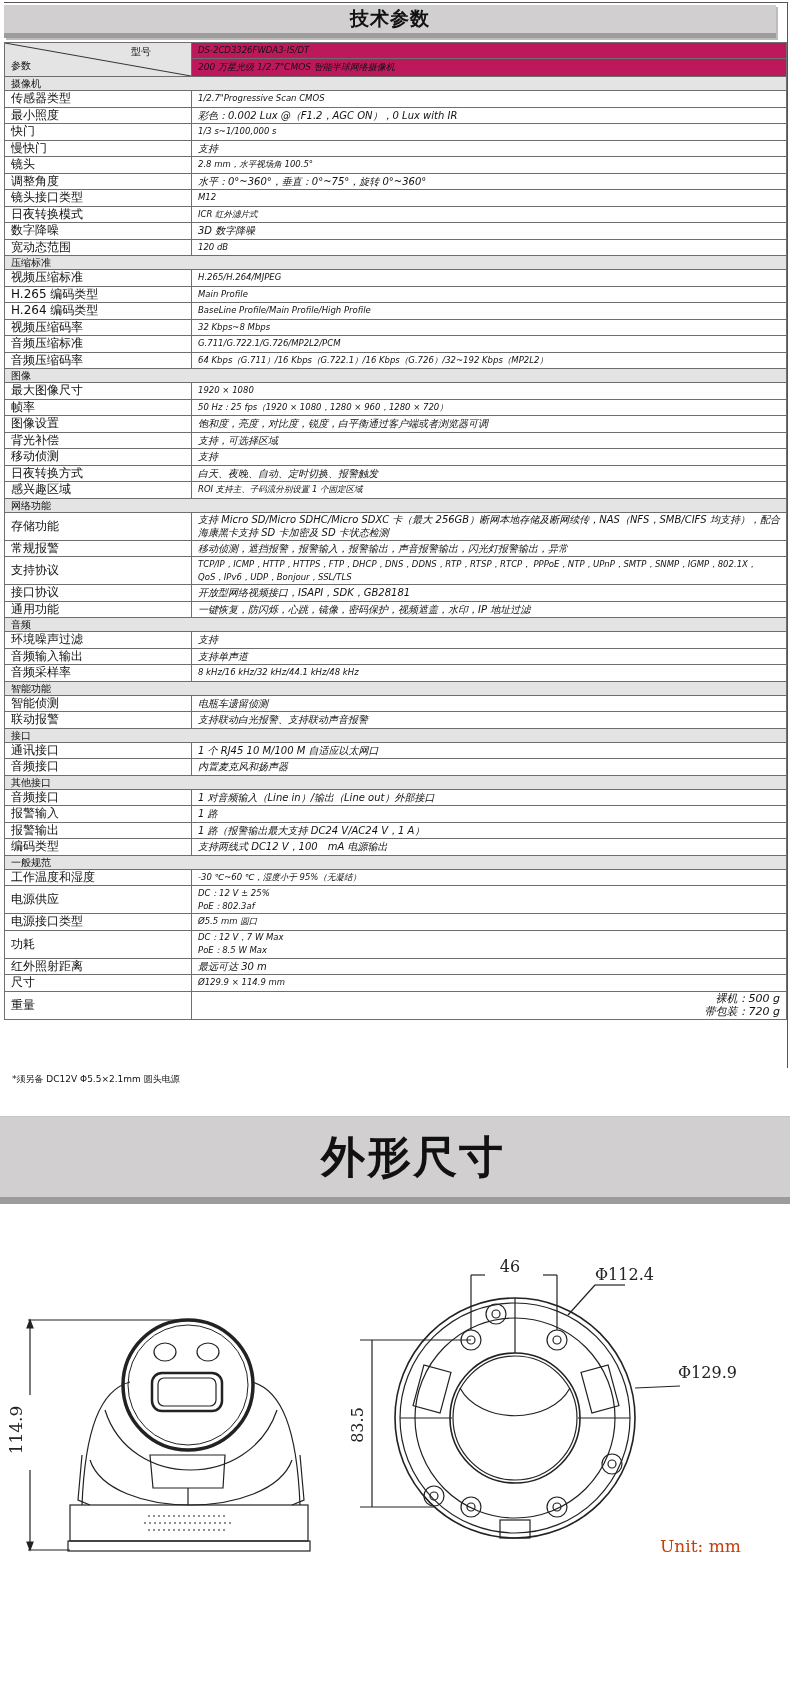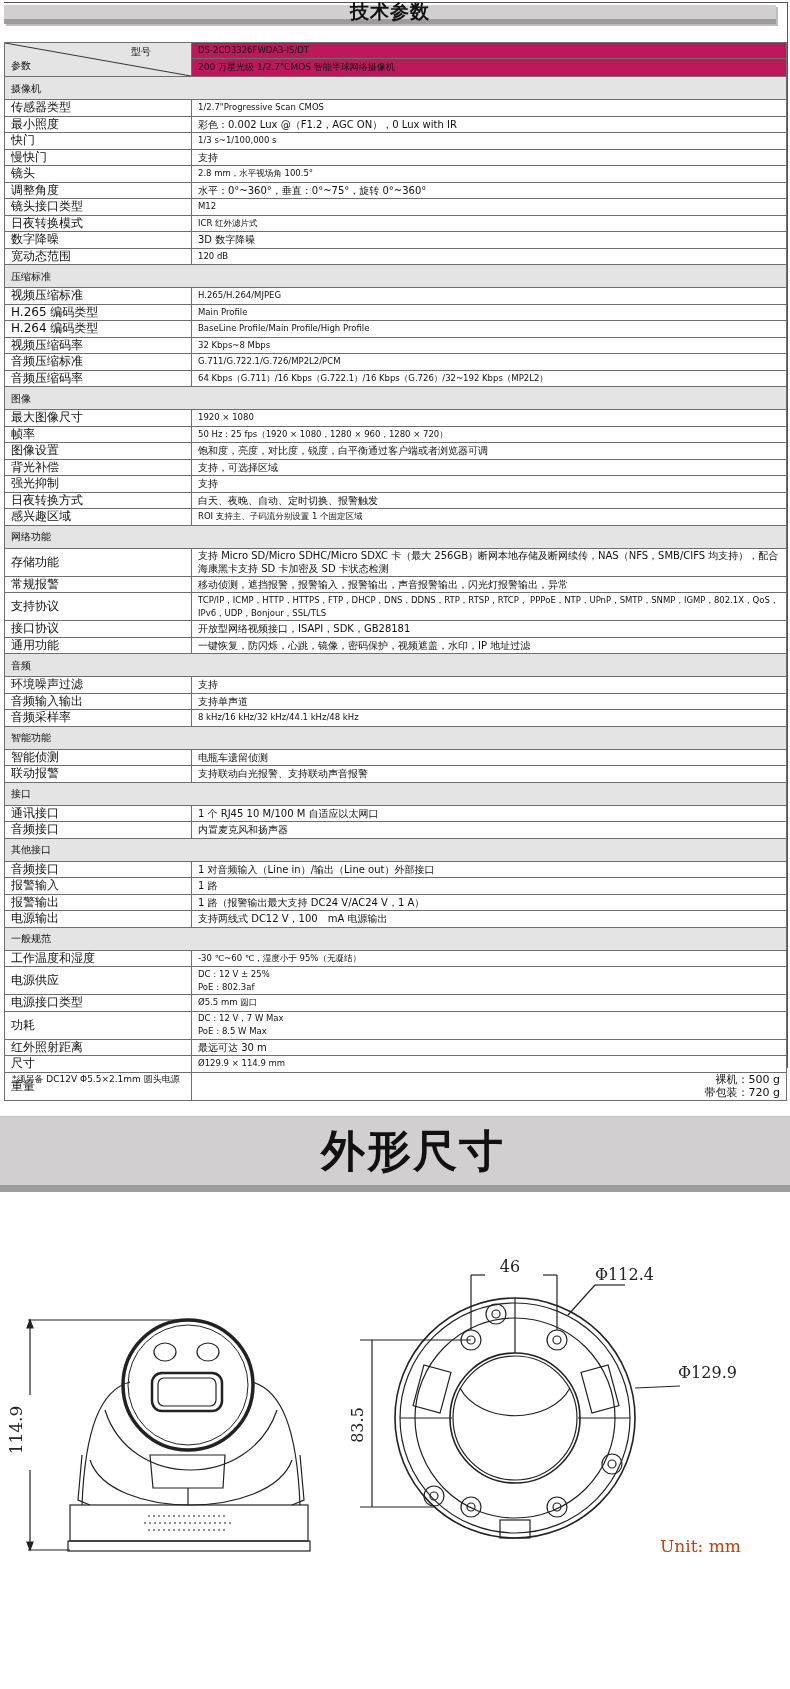--- a/index.html
+++ b/index.html
@@ -1,43 +1,43 @@
 <!DOCTYPE html>
 <html><head>
 <meta charset="utf-8">
 <style>
   * { box-sizing: border-box; margin: 0; padding: 0; }
   html, body { width: 790px; height: 1689px; background: #ffffff; overflow: hidden; }
   body { font-family: "DejaVu Sans", "Liberation Sans", sans-serif; color: #111; position: relative; }
 
   .page-frame { position: absolute; left: 4px; top: 2px; width: 784px; height: 1066px; border-top: 1px solid #555; border-right: 1px solid #555; }
 
-  .title-banner { position: absolute; left: 4px; top: 5px; width: 772px; height: 19px; background: #d1cfd0; border-bottom: 5px solid #9d9b9c; box-shadow: 2px 2px 0 #bdbbbc; display: flex; align-items: center; justify-content: center; }
+  .title-banner { position: absolute; left: 4px; top: 5px; width: 772px; height: 33px; background: #d1cfd0; border-bottom: 5px solid #9d9b9c; box-shadow: 2px 2px 0 #bdbbbc; display: flex; align-items: center; justify-content: center; }
   .title-banner span { font-size: 19px; font-weight: bold; letter-spacing: 1px; color: #111; }
 
   table.spec { position: absolute; left: 4px; top: 42px; width: 782px; border-collapse: collapse; table-layout: fixed; font-size: 9px; }
   table.spec td { border: 1px solid #6e6e6e; padding: 0 6px; vertical-align: middle; line-height: 13px; }
   table.spec col.c1 { width: 187px; }
   table.spec col.c2 { width: 595px; }
-  tr.section td { background: #e4e4e4; height: 23px; font-size: 10px; }
+  tr.section td { background: #e4e4e4; height: 14px; font-size: 10px; }
   tr.hdr td { background: #be185d; }
   tr.row td { height: 16.5px; }
   tr.row td.k { font-size: 12px; }
   tr.tall td { height: 28px; }
-  td.v { font-size: 8.5px; }
+  td.v { font-size: 8.5px; font-style: italic; }
   td.v.cjk { font-size: 10px; }
 
   .diag-cell { position: relative; height: 33px; background: #e4e4e4; }
   .diag-cell svg { position: absolute; left: 0; top: 0; width: 100%; height: 100%; }
   .diag-model { position: absolute; right: 40px; top: 2px; font-size: 10px; }
   .diag-param { position: absolute; left: 6px; bottom: 4px; font-size: 10px; }
 
   .footnote { position: absolute; left: 12px; top: 1073px; font-size: 9px; color: #111; }
 
-  .dim-banner { position: absolute; left: 0; top: 1116px; width: 790px; height: 76px; background: #d1cfd0; border-top: 1px solid #c6c4c5; border-bottom: 7px solid #9d9b9c; display: flex; align-items: center; justify-content: center; padding-left: 36px; }
+  .dim-banner { position: absolute; left: 0; top: 1116px; width: 790px; height: 88px; background: #d1cfd0; border-top: 1px solid #c6c4c5; border-bottom: 7px solid #9d9b9c; display: flex; align-items: center; justify-content: center; padding-left: 36px; }
   .dim-banner span { font-size: 44px; font-weight: bold; color: #111; letter-spacing: 2px; }
 
   .drawing { position: absolute; left: 0; top: 1220px; width: 790px; height: 380px; }
   .dim-text { font-family: "DejaVu Serif", "Liberation Serif", serif; fill: #222; }
   .unit { position: absolute; left: 660px; top: 1536px; font-family: "DejaVu Serif", "Liberation Serif", serif; font-size: 17px; color: #c2410c; }
 </style>
 </head>
 <body>
 
 <div class="page-frame"></div>
@@ -150,21 +150,21 @@
       </tr>
       <tr class="row">
         <td class="k">图像设置</td>
         <td class="v cjk">饱和度，亮度，对比度，锐度，白平衡通过客户端或者浏览器可调</td>
       </tr>
       <tr class="row">
         <td class="k">背光补偿</td>
         <td class="v cjk">支持，可选择区域</td>
       </tr>
       <tr class="row">
-        <td class="k">强光抑制</td>
+        <td class="k">移动侦测</td>
         <td class="v cjk">支持</td>
       </tr>
       <tr class="row">
         <td class="k">日夜转换方式</td>
         <td class="v cjk">白天、夜晚、自动、定时切换、报警触发</td>
       </tr>
       <tr class="row">
         <td class="k">感兴趣区域</td>
         <td class="v">ROI 支持主、子码流分别设置 1 个固定区域</td>
       </tr>
@@ -237,21 +237,21 @@
       </tr>
       <tr class="row">
         <td class="k">报警输入</td>
         <td class="v cjk">1 路</td>
       </tr>
       <tr class="row">
         <td class="k">报警输出</td>
         <td class="v cjk">1 路（报警输出最大支持 DC24 V/AC24 V，1 A）</td>
       </tr>
       <tr class="row">
-        <td class="k">电源输出</td>
+        <td class="k">编码类型</td>
         <td class="v cjk">支持两线式 DC12 V，100　mA 电源输出</td>
       </tr>
       <tr class="section">
         <td colspan="2">一般规范</td>
       </tr>
       <tr class="row">
         <td class="k">工作温度和湿度</td>
         <td class="v">-30 ℃~60 ℃，湿度小于 95%（无凝结）</td>
       </tr>
       <tr class="row tall">

